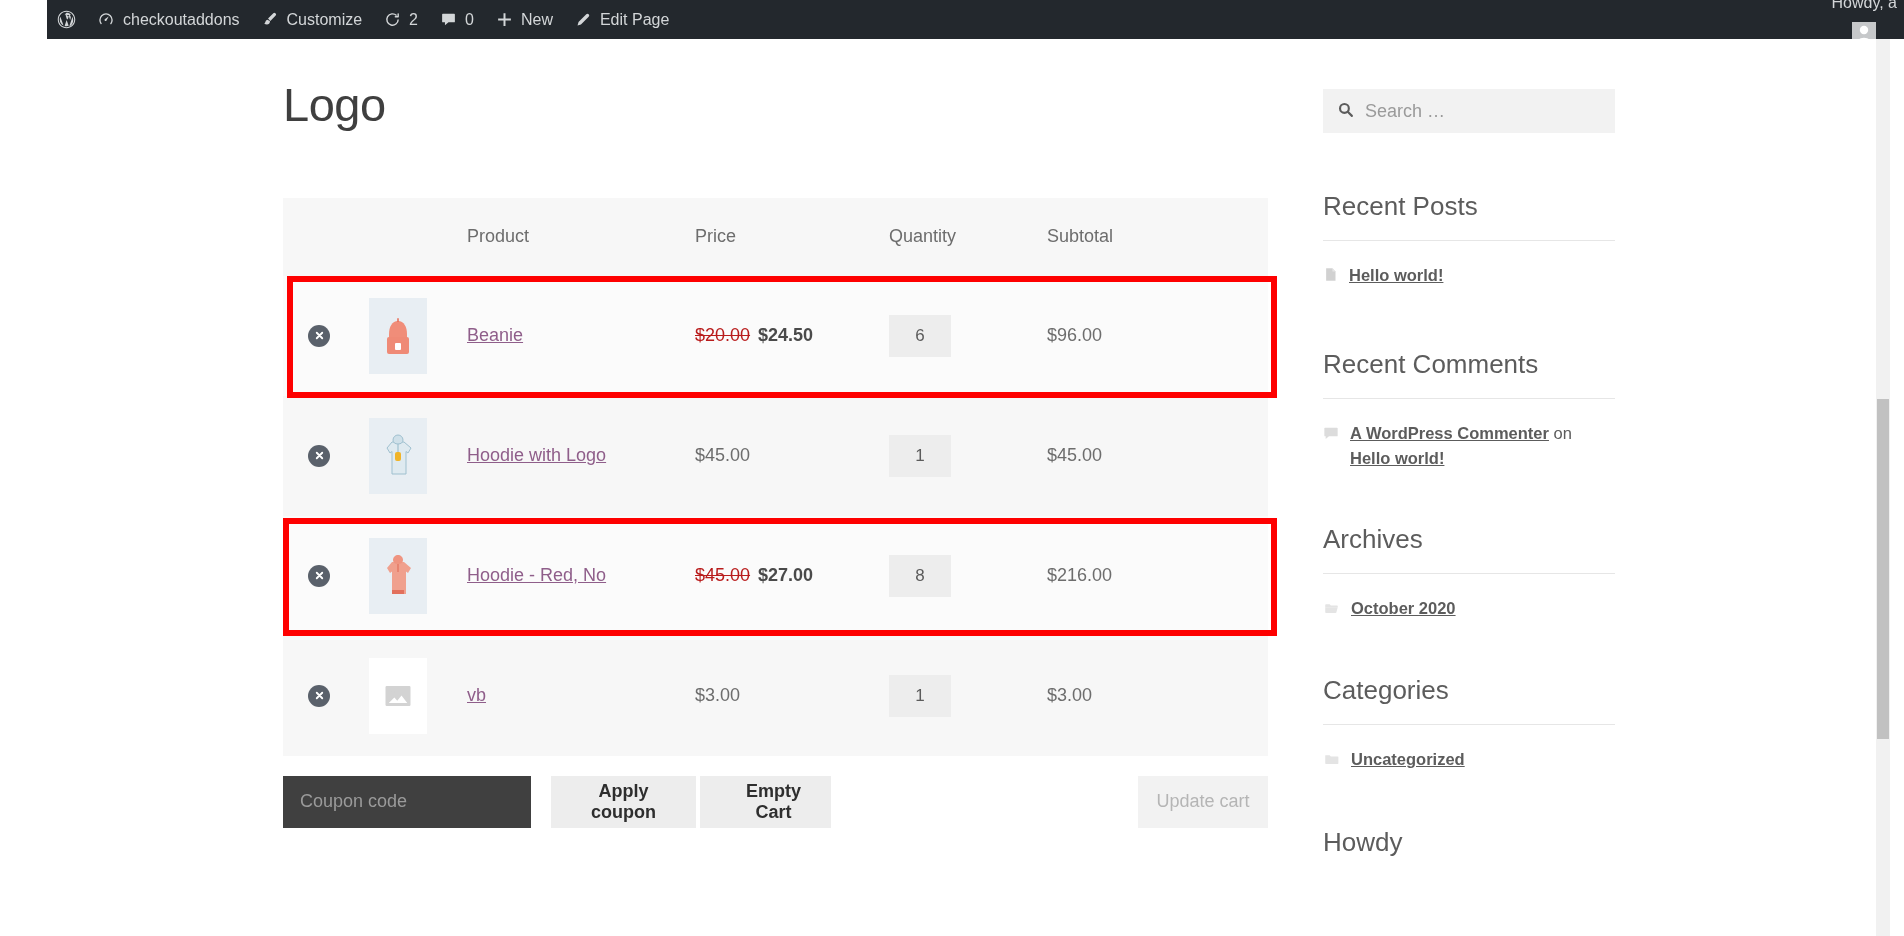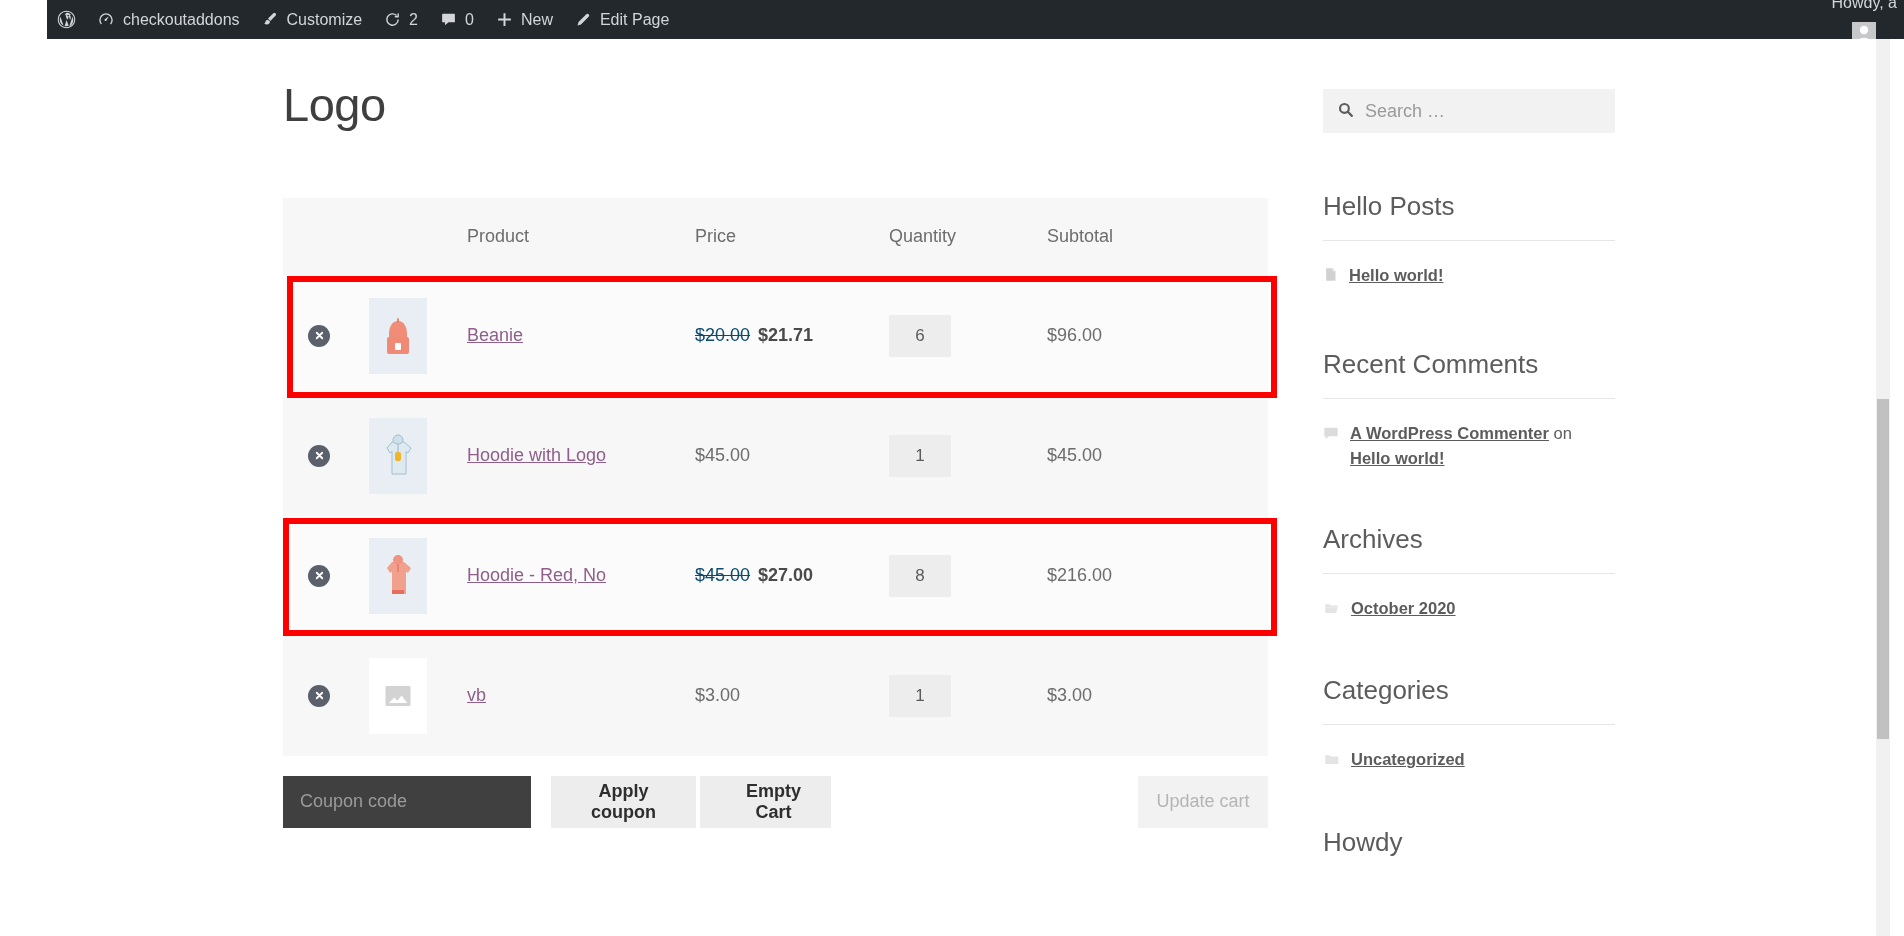--- a/index.html
+++ b/index.html
@@ -126,21 +126,21 @@
     background: #e8eef3;
     display: flex; align-items: center; justify-content: center;
     overflow: hidden;
   }
   .thumb.blank { background: #ffffff; }
   .prod-link {
     color: #8f5e8a; text-decoration: underline;
     font-size: 18px;
   }
   .price-old {
-    color: #0c4a6e; text-decoration: line-through; font-size: 18px;
+    color: #b91c1c; text-decoration: line-through; font-size: 18px;
   }
   .price-new {
     color: #4a4a4a; font-weight: 700; font-size: 18px; margin-left: 3px;
   }
   .price-plain { color: #6d6d6d; font-size: 18px; }
   .qty-box {
     width: 62px; height: 42px;
     background: #ededed;
     border: none;
     display: flex; align-items: center; justify-content: center;
@@ -364,21 +364,21 @@
                     <rect x="16" y="35" width="6" height="7" rx="1" fill="#fff"></rect>
                     <path d="M18.2 11c0-1.5 1.6-1.5 1.6 0v3h-1.6z" fill="#e9705a"></path>
                   </svg>
                 </div>
               </td>
               <td>
                 <a class="prod-link" href="#">Beanie</a>
               </td>
               <td>
                 <span class="price-old">$20.00</span>
-                <span class="price-new">$21.71</span>
+                <span class="price-new">$24.50</span>
               </td>
               <td>
                 <div class="qty-box">6</div>
               </td>
               <td>
                 <span class="subtotal">$96.00</span>
               </td>
             </tr>
 
             <tr class="cart-row alt">
@@ -496,21 +496,21 @@
         <span>
           <svg width="17" height="17" viewBox="0 0 24 24" fill="none" stroke="#5c5c5c" stroke-width="3">
             <circle cx="10.5" cy="10.5" r="6.2"></circle>
             <path d="M15.2 15.2L21 21" stroke-linecap="round"></path>
           </svg>
         </span>
         <input type="text" placeholder="Search …" style="">
       </div>
 
       <div class="widget">
-        <div class="widget-title">Hello Posts</div>
+        <div class="widget-title">Recent Posts</div>
         <ul class="widget-list">
           <li class="widget-li">
             <span class="wicon">
               <svg width="15" height="17" viewBox="0 0 24 24" fill="#9a9a9a">
                 <path d="M5 2h10l5 5v15H5z"></path>
                 <path d="M15 2v5h5" fill="#c9c9c9"></path>
               </svg>
             </span>
             <span><a href="#">Hello world!</a></span>
           </li>

